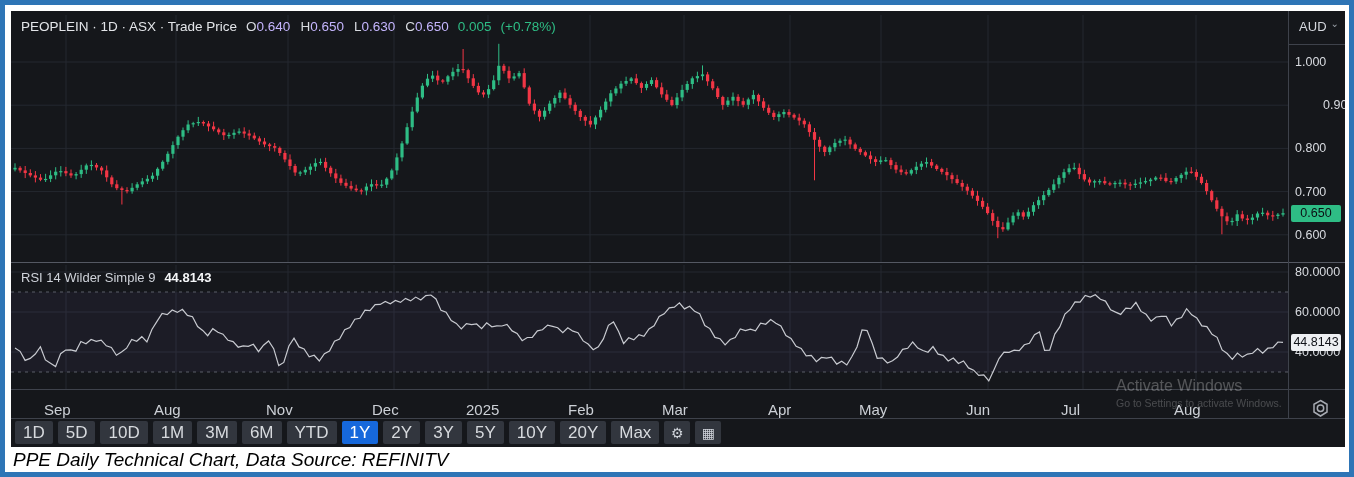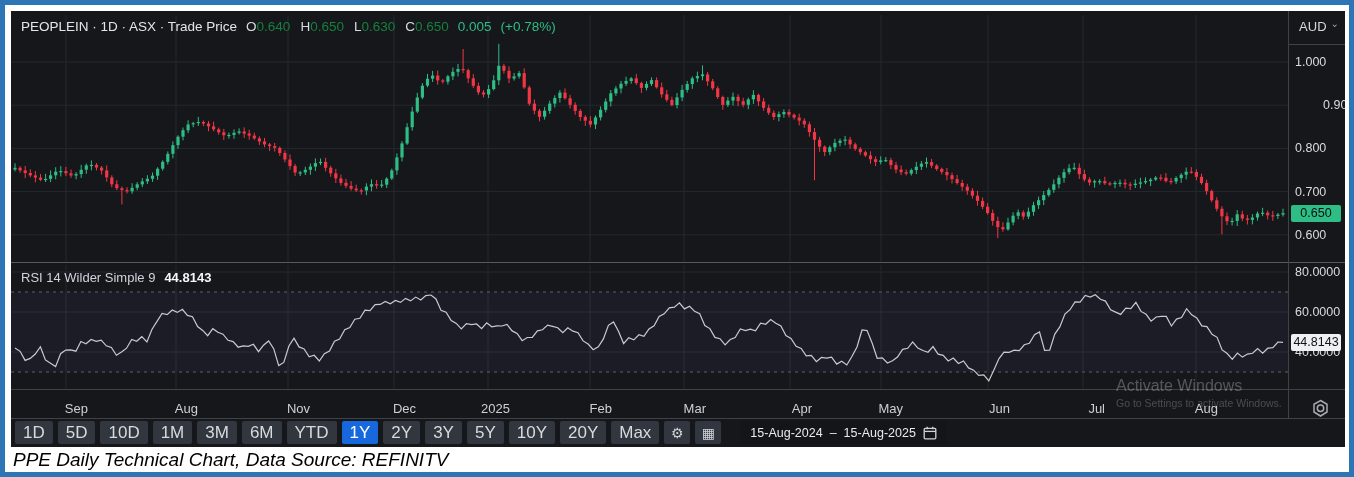--- a/index.html
+++ b/index.html
@@ -3,31 +3,31 @@
 <meta charset="utf-8">
 <style>
   html,body{margin:0;padding:0;background:#e8e8e8;font-family:"Liberation Sans",sans-serif;}
   .frame{position:relative;width:1354px;height:477px;background:#ffffff;border:5px solid #2e75b6;box-sizing:border-box;overflow:hidden;}
   .app{position:absolute;left:6px;top:6px;width:1334px;height:436px;background:#15171b;overflow:hidden;}
   .app *{box-sizing:border-box;}
   svg.canvas{position:absolute;left:0;top:0;}
   .header{position:absolute;left:10px;top:8px;display:flex;align-items:baseline;gap:9px;font-size:13.5px;color:#e3e5e9;white-space:nowrap;z-index:5;}
   .ohlc{display:flex;gap:10px;}
   .fld .lbl{color:#d8dbe0;}
-  .fld .val{color:#15803d;}
+  .fld .val{color:#c4b5fd;}
   .chg{color:#2ebd85;}
   .aud{position:absolute;left:1283px;top:2px;width:50px;height:26px;display:flex;align-items:center;justify-content:center;gap:4px;color:#d5d8de;font-size:13px;cursor:pointer;z-index:6;}
   .aud .chev{font-size:10px;color:#9aa0a8;margin-top:-5px;}
   .axis-label{position:absolute;left:1284px;font-size:12.5px;color:#d8dbe0;z-index:4;}
   .badge{position:absolute;left:1280px;width:50px;height:17px;border-radius:2px;font-size:12.5px;display:flex;align-items:center;justify-content:center;z-index:5;}
   .badge.price{background:#2ebd85;color:#0c1014;}
   .badge.rsi{background:#eef0f3;color:#111319;}
   .rsi-legend{position:absolute;left:10px;top:259px;display:flex;gap:9px;font-size:13px;color:#cfd3da;z-index:5;}
   .rsi-legend .v{color:#f4f6f8;font-weight:bold;}
-  .month{position:absolute;top:390px;width:44px;margin-left:-22px;text-align:right;font-size:13px;color:#ccd0d6;z-index:4;}
+  .month{position:absolute;top:390px;width:44px;margin-left:-22px;text-align:left;font-size:15px;color:#ccd0d6;z-index:4;}
   .toolbar{position:absolute;left:4px;top:410px;right:4px;display:flex;align-items:center;gap:5px;z-index:6;}
   .tile{height:23px;min-width:33px;padding:0 8px;display:flex;align-items:center;justify-content:center;background:#32363e;color:#d7dade;font-size:17px;border-radius:2px;cursor:pointer;}
   .tile.sel{background:#1668dc;color:#ffffff;}
   .tile.iconb{min-width:26px;padding:0 5px;font-size:14px;color:#cfd3da;}
   .datebox{margin-left:14px;height:23px;padding:0 10px;display:flex;align-items:center;gap:7px;background:#131519;color:#e8eaee;font-size:12.5px;border-radius:2px;cursor:pointer;}
   .watermark{position:absolute;left:1105px;top:366px;width:235px;z-index:7;pointer-events:none;}
   .watermark .w1{font-size:16px;color:rgba(255,255,255,0.27);}
   .watermark .w2{font-size:10.5px;color:rgba(255,255,255,0.22);margin-top:2px;}
   .corner-ico{position:absolute;left:1299px;top:387px;z-index:7;cursor:pointer;}
   .caption{position:absolute;left:8px;top:444px;font-size:19px;font-style:italic;color:#000000;white-space:nowrap;}
@@ -662,28 +662,17 @@
           <div class="tile">10Y</div>
           <div class="tile">20Y</div>
           <div class="tile">Max</div>
         </div>
       <div class="tile iconb">
         <span>⚙</span>
       </div>
       <div class="tile iconb">
         <span>▦</span>
       </div>
-      <div class="datebox">
-        <span>15-Aug-2024</span>
-        <span>–</span>
-        <span>15-Aug-2025</span>
-        <svg width="14" height="14" viewBox="0 0 14 14">
-          <rect x="1.2" y="2.4" width="11.6" height="10.4" rx="1" fill="none" stroke="#cfd3da" stroke-width="1.3"></rect>
-          <line x1="1.2" y1="5.4" x2="12.8" y2="5.4" stroke="#cfd3da" stroke-width="1.3"></line>
-          <line x1="4.2" y1="0.8" x2="4.2" y2="3.2" stroke="#cfd3da" stroke-width="1.3"></line>
-          <line x1="9.8" y1="0.8" x2="9.8" y2="3.2" stroke="#cfd3da" stroke-width="1.3"></line>
-        </svg>
-      </div>
     </div>
   </div>
 
   <div class="caption">PPE Daily Technical Chart, Data Source: REFINITV</div>
 </div>
 
 </body></html>

